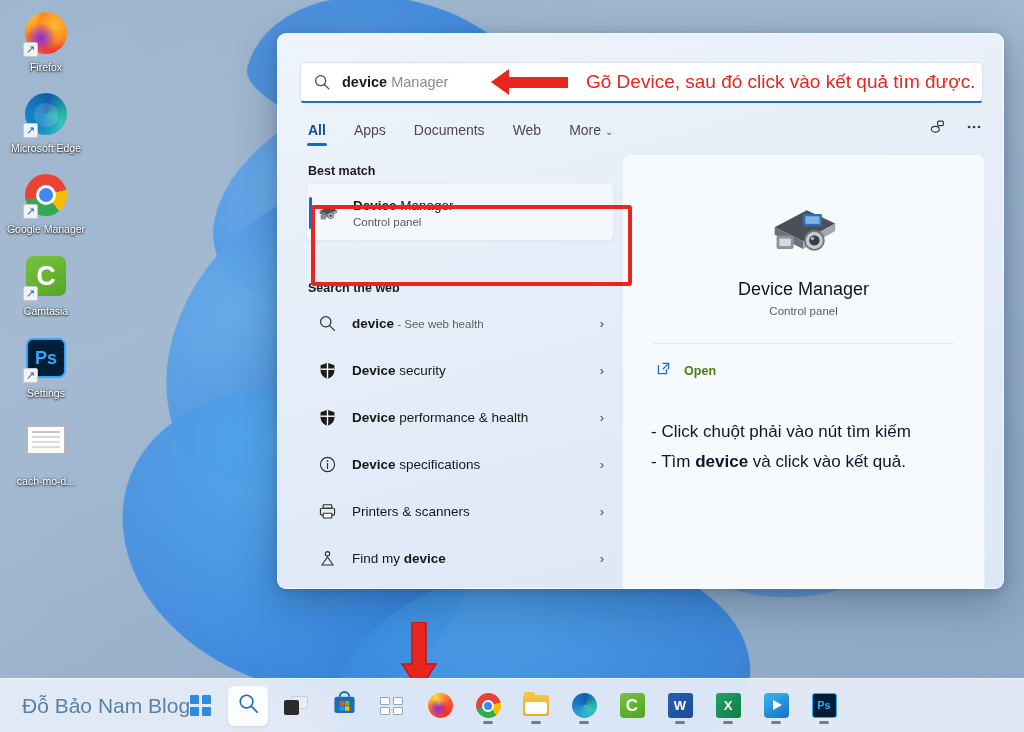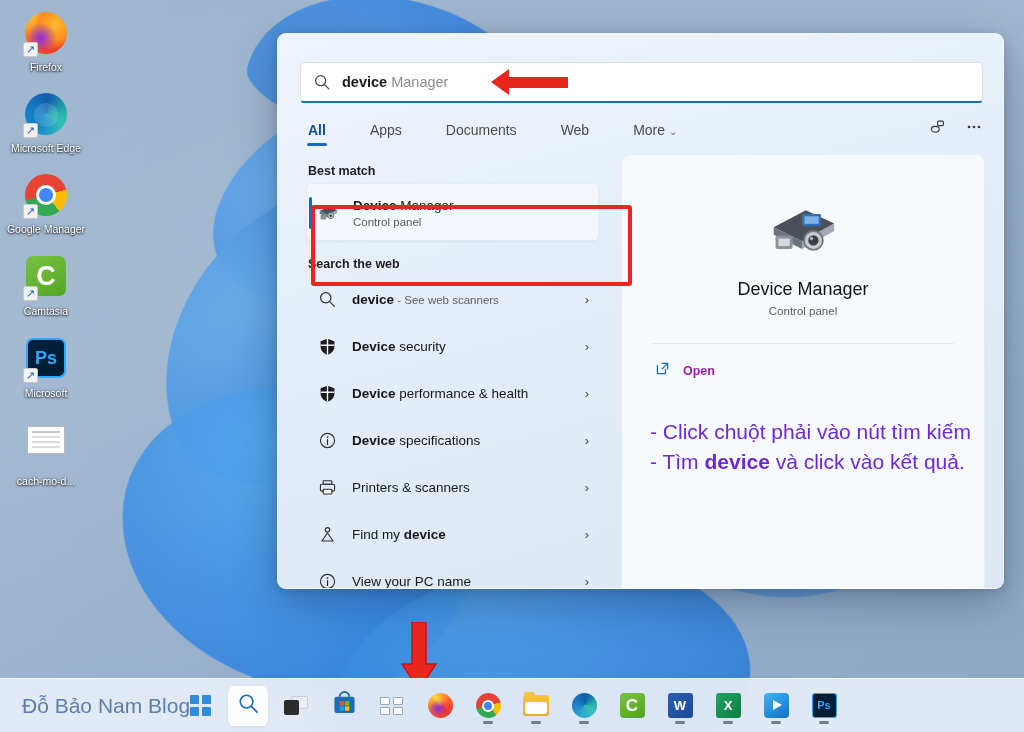--- a/index.html
+++ b/index.html
@@ -189,37 +189,37 @@
   }
   .anno-arrow-left .tail {
     width: 60px; height: 11px; background: #e8261d; margin-left: -1px;
   }
   .anno-text-top {
     position: absolute; left: 285px; top: 50%; transform: translateY(-50%);
     color: #e8261d; font-size: 19px; white-space: nowrap;
   }
 
   
-  .tabs { display: flex; align-items: flex-end; padding: 16px 20px 0 28px; gap: 40px; }
+  .tabs { display: flex; align-items: flex-end; padding: 16px 20px 0 28px; gap: 24px; }
   .tab {
     position: relative; font-size: 14px; color: #4a4a4a; padding: 4px 2px 10px;
     cursor: default; white-space: nowrap;
   }
   .tab.active { color: #0f4f9e; font-weight: 600; }
   .tab.active:after {
     content: ""; position: absolute; left: 1px; right: 1px; bottom: 2px;
     height: 3px; border-radius: 2px; background: #1668c4;
   }
   .tab .caret { font-size: 10px; margin-left: 4px; color: #666; }
   .tabs-right { margin-left: auto; display: flex; align-items: center; gap: 18px; padding-bottom: 8px; }
   .tabs-right .ti { color: #3a3a3a; }
 
   
   .panel-body { display: flex; padding: 6px 0 0 0; height: 497px; }
-  .col-left { width: 345px; padding-left: 28px; padding-right: 22px; }
+  .col-left { width: 345px; padding-left: 28px; padding-right: 8px; }
   .col-right { width: 382px; padding: 0 18px 0 0; }
 
   .section-head {
     font-size: 12.5px; font-weight: 700; color: #1d1d1d;
     margin: 10px 0 5px 2px;
   }
   .result-row {
     display: flex; align-items: center; height: 47px; border-radius: 5px;
     padding: 0 10px 0 8px; cursor: default; position: relative;
   }
@@ -251,23 +251,23 @@
   .preview {
     background: #f7fafd; border: 1px solid #e7eef6; border-radius: 8px;
     height: 488px; padding: 34px 26px 0; position: relative;
     box-shadow: 0 1px 3px rgba(20,50,90,.05);
   }
   .prev-icon { width: 86px; height: 70px; margin: 6px auto 14px; position: relative; }
   .prev-title { text-align: center; font-size: 18px; color: #151515; }
   .prev-sub { text-align: center; font-size: 11.5px; color: #5c5c5c; margin-top: 5px; }
   .prev-div { height: 1px; background: #e2e8ef; margin: 26px 4px 0; }
   .prev-action { display: flex; align-items: center; gap: 12px; padding: 16px 6px 0; cursor: default; }
-  .prev-action .lbl { font-size: 12.5px; color: #a21caf; font-weight: 600; }
+  .prev-action .lbl { font-size: 12.5px; color: #4d7c0f; font-weight: 600; }
   .anno-block { padding: 36px 2px 0; }
-  .anno-line { color: #6d28d9; font-size: 21px; line-height: 30px; white-space: nowrap; }
+  .anno-line { color: #0f172a; font-size: 17px; line-height: 30px; white-space: nowrap; }
   .anno-line b { font-weight: 700; }
   .watermark-panel {
     position: absolute; right: 22px; bottom: 16px;
     color: #9ec6e8; font-size: 19px;
   }
 
   
   #down-arrow {
     position: absolute; left: 398px; top: 622px; width: 42px; height: 72px;
   }
@@ -398,21 +398,21 @@
         <span class="shortcut-badge">↗</span>
       </div>
       <div class="lbl">Camtasia</div>
     </div>
 
     <div class="desk-icon">
       <div class="glyph">
         <div class="ic-ps"></div>
         <span class="shortcut-badge">↗</span>
       </div>
-      <div class="lbl">Microsoft</div>
+      <div class="lbl">Settings</div>
     </div>
 
     <div class="desk-icon">
       <div class="glyph">
         <div class="ic-doc"></div>
       </div>
       <div class="lbl">cach-mo-d...</div>
     </div>
 
   </div>
@@ -426,20 +426,21 @@
             <circle cx="8.5" cy="8.5" r="5.6" fill="none" stroke="#4a4a4a" stroke-width="1.4"></circle>
             <line x1="12.7" y1="12.7" x2="17.6" y2="17.6" stroke="#4a4a4a" stroke-width="1.4" stroke-linecap="round"></line>
           </svg>
         </span>
         <span class="search-text"><b>device</b><span> Manager</span></span>
 
         <span class="anno-arrow-left">
           <span class="head"></span>
             <span class="tail"></span>
         </span>
+        <span class="anno-text-top">Gõ Device, sau đó click vào kết quả tìm được.</span>
 
         <span class="sb-underline"></span>
       </div>
     </div>
 
     <div class="tabs">
       <div class="tab active"><span>All</span></div>
       <div class="tab"><span>Apps</span></div>
       <div class="tab"><span>Documents</span></div>
       <div class="tab"><span>Web</span></div>
@@ -478,30 +479,30 @@
               <circle cx="16" cy="17" r="3.2" fill="#c9ced4" stroke="#6b7280" stroke-width="1"></circle>
               <circle cx="16" cy="17" r="1.4" fill="#3b4048"></circle>
             </svg>
           </span>
           <span class="row-texts">
             <span class="row-title"><b>Device</b><span> Manager</span></span>
             <span class="row-sub">Control panel</span>
           </span>
         </div>
 
-        <div class="section-head" style="margin-top:16px;">Search the web</div>
+        <div class="section-head" style="margin-top:40px;">Search the web</div>
 
         <div class="result-row">
           <span class="row-ico">
             <svg viewBox="0 0 22 22" width="19" height="19">
               <circle cx="9" cy="9" r="6" fill="none" stroke="#2d2d2d" stroke-width="1.4"></circle>
               <line x1="13.4" y1="13.4" x2="19" y2="19" stroke="#2d2d2d" stroke-width="1.4" stroke-linecap="round"></line>
             </svg>
           </span>
-          <span class="row-title"><b>device</b><span class="web-sub"> - See web scanners</span></span>
+          <span class="row-title"><b>device</b><span class="web-sub"> - See web health</span></span>
           <span class="row-chev">›</span>
         </div>
 
 
         <div class="result-row">
           <span class="row-ico">
             <svg viewBox="0 0 22 22" width="19" height="19">
               <path d="M11 2 L19 5 V11 C19 16 15 19.5 11 20.5 C7 19.5 3 16 3 11 V5 Z" fill="#1b1b1b"></path>
               <path d="M11 2 L11 20.5" stroke="#ffffff" stroke-width="1.6"></path>
               <path d="M3 9.5 L19 9.5" stroke="#ffffff" stroke-width="1.6"></path>

